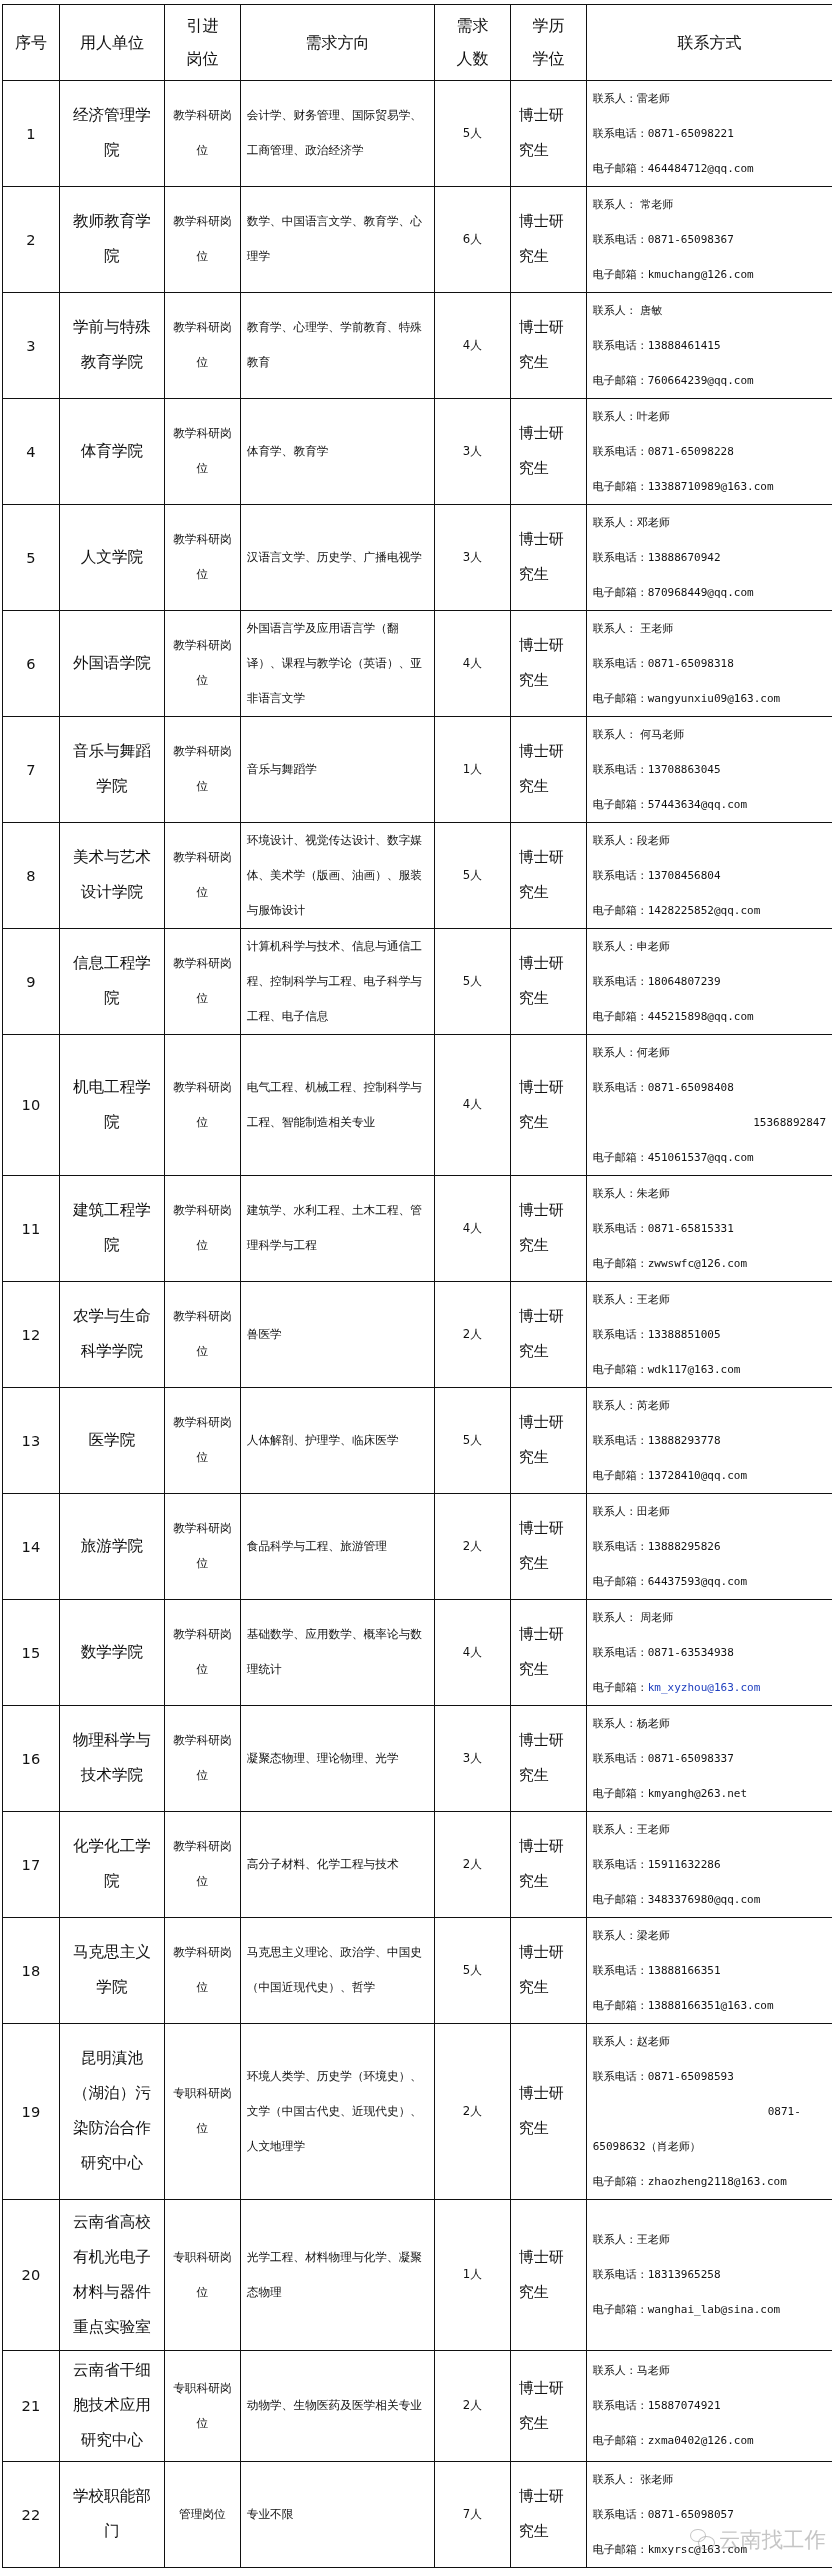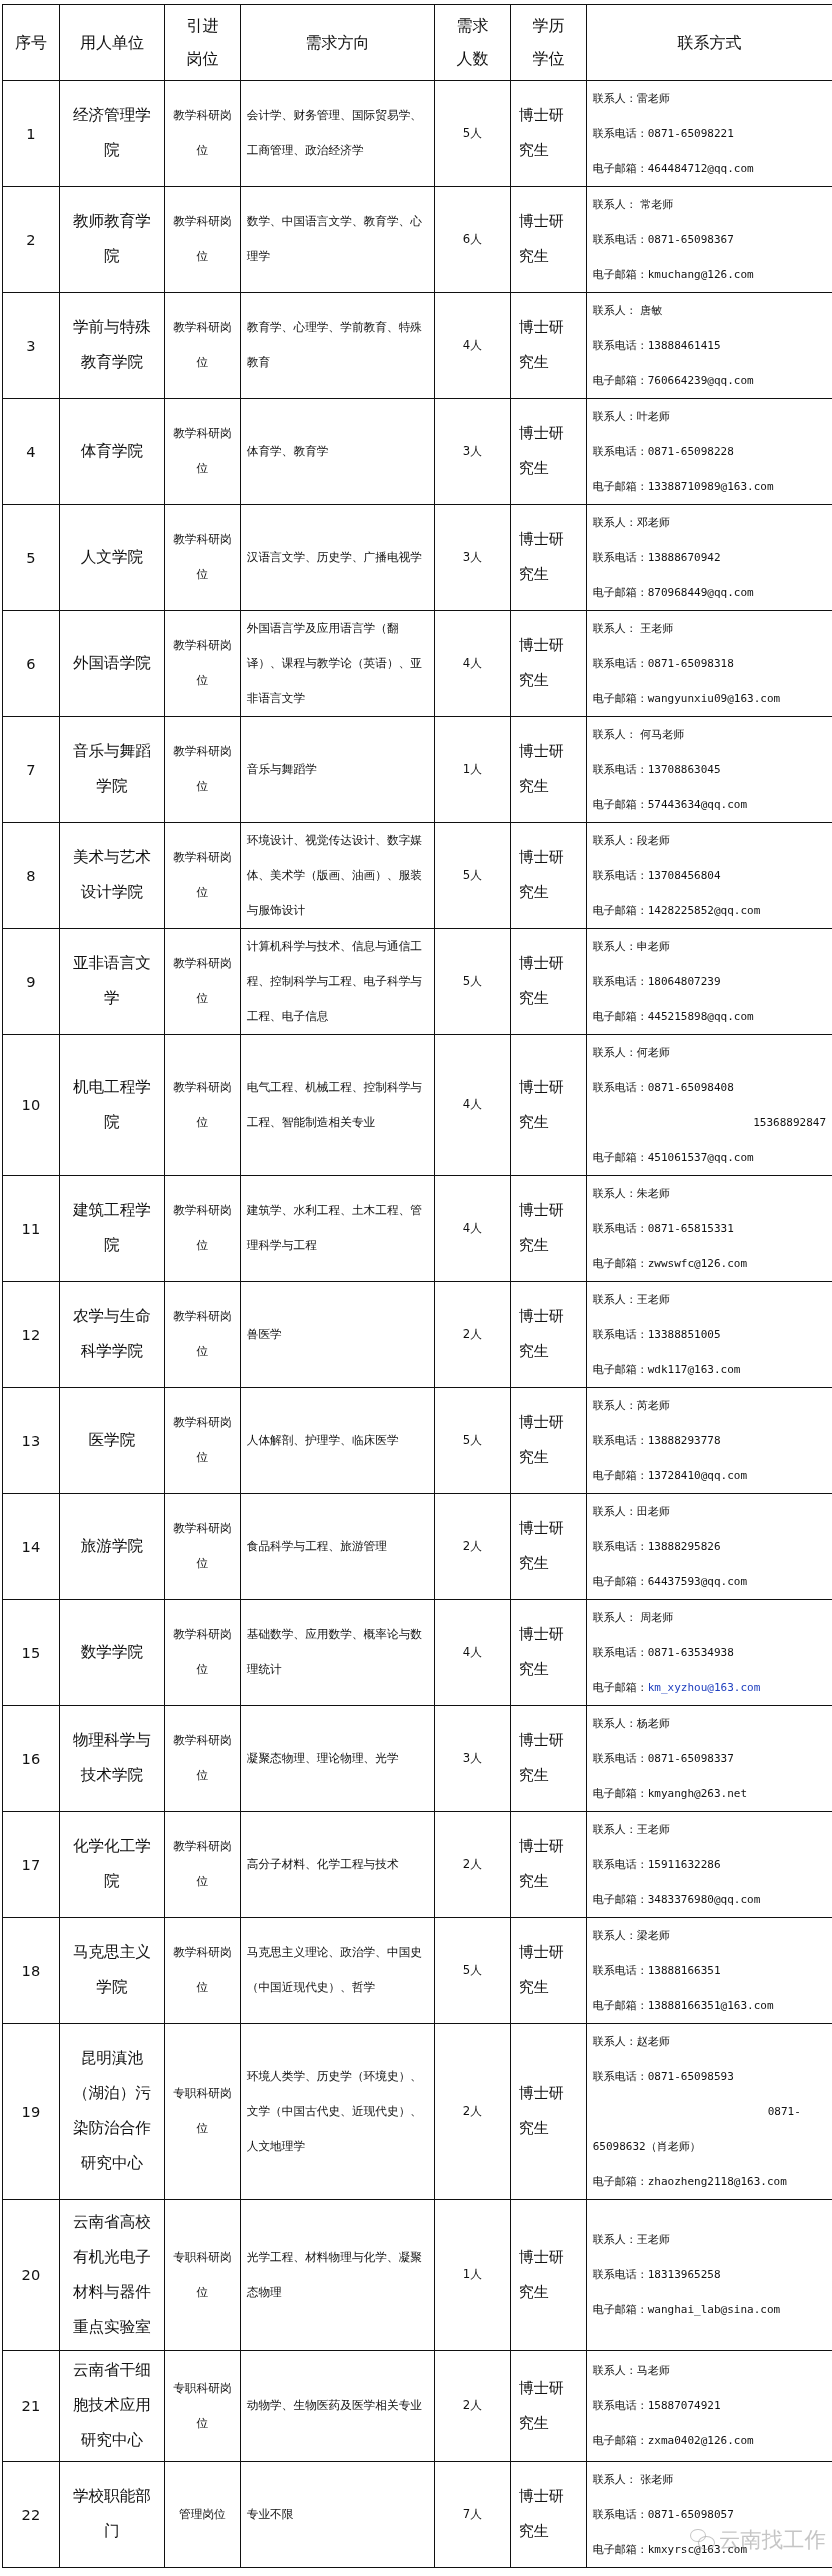--- a/index.html
+++ b/index.html
@@ -151,21 +151,21 @@
         <td class="c-num">5人</td>
         <td class="c-deg">博士研究生</td>
         <td class="c-contact">
           <span class="line"><span class="lbl">联系人：</span><span class="lbl">段老师</span></span>
           <span class="line"><span class="lbl">联系电话：</span><span>13708456804</span></span>
           <span class="line"><span class="lbl">电子邮箱：</span><a class="email">1428225852@qq.com</a></span>
         </td>
       </tr>
       <tr style="height: 106px;">
         <td class="c-no">9</td>
-        <td class="c-unit">亚非语言文学</td>
+        <td class="c-unit">信息工程学院</td>
         <td class="c-post">教学科研岗位</td>
         <td class="c-dir">计算机科学与技术、信息与通信工程、控制科学与工程、电子科学与工程、电子信息</td>
         <td class="c-num">5人</td>
         <td class="c-deg">博士研究生</td>
         <td class="c-contact">
           <span class="line"><span class="lbl">联系人：</span><span class="lbl">申老师</span></span>
           <span class="line"><span class="lbl">联系电话：</span><span>18064807239</span></span>
           <span class="line"><span class="lbl">电子邮箱：</span><a class="email">445215898@qq.com</a></span>
         </td>
       </tr>

